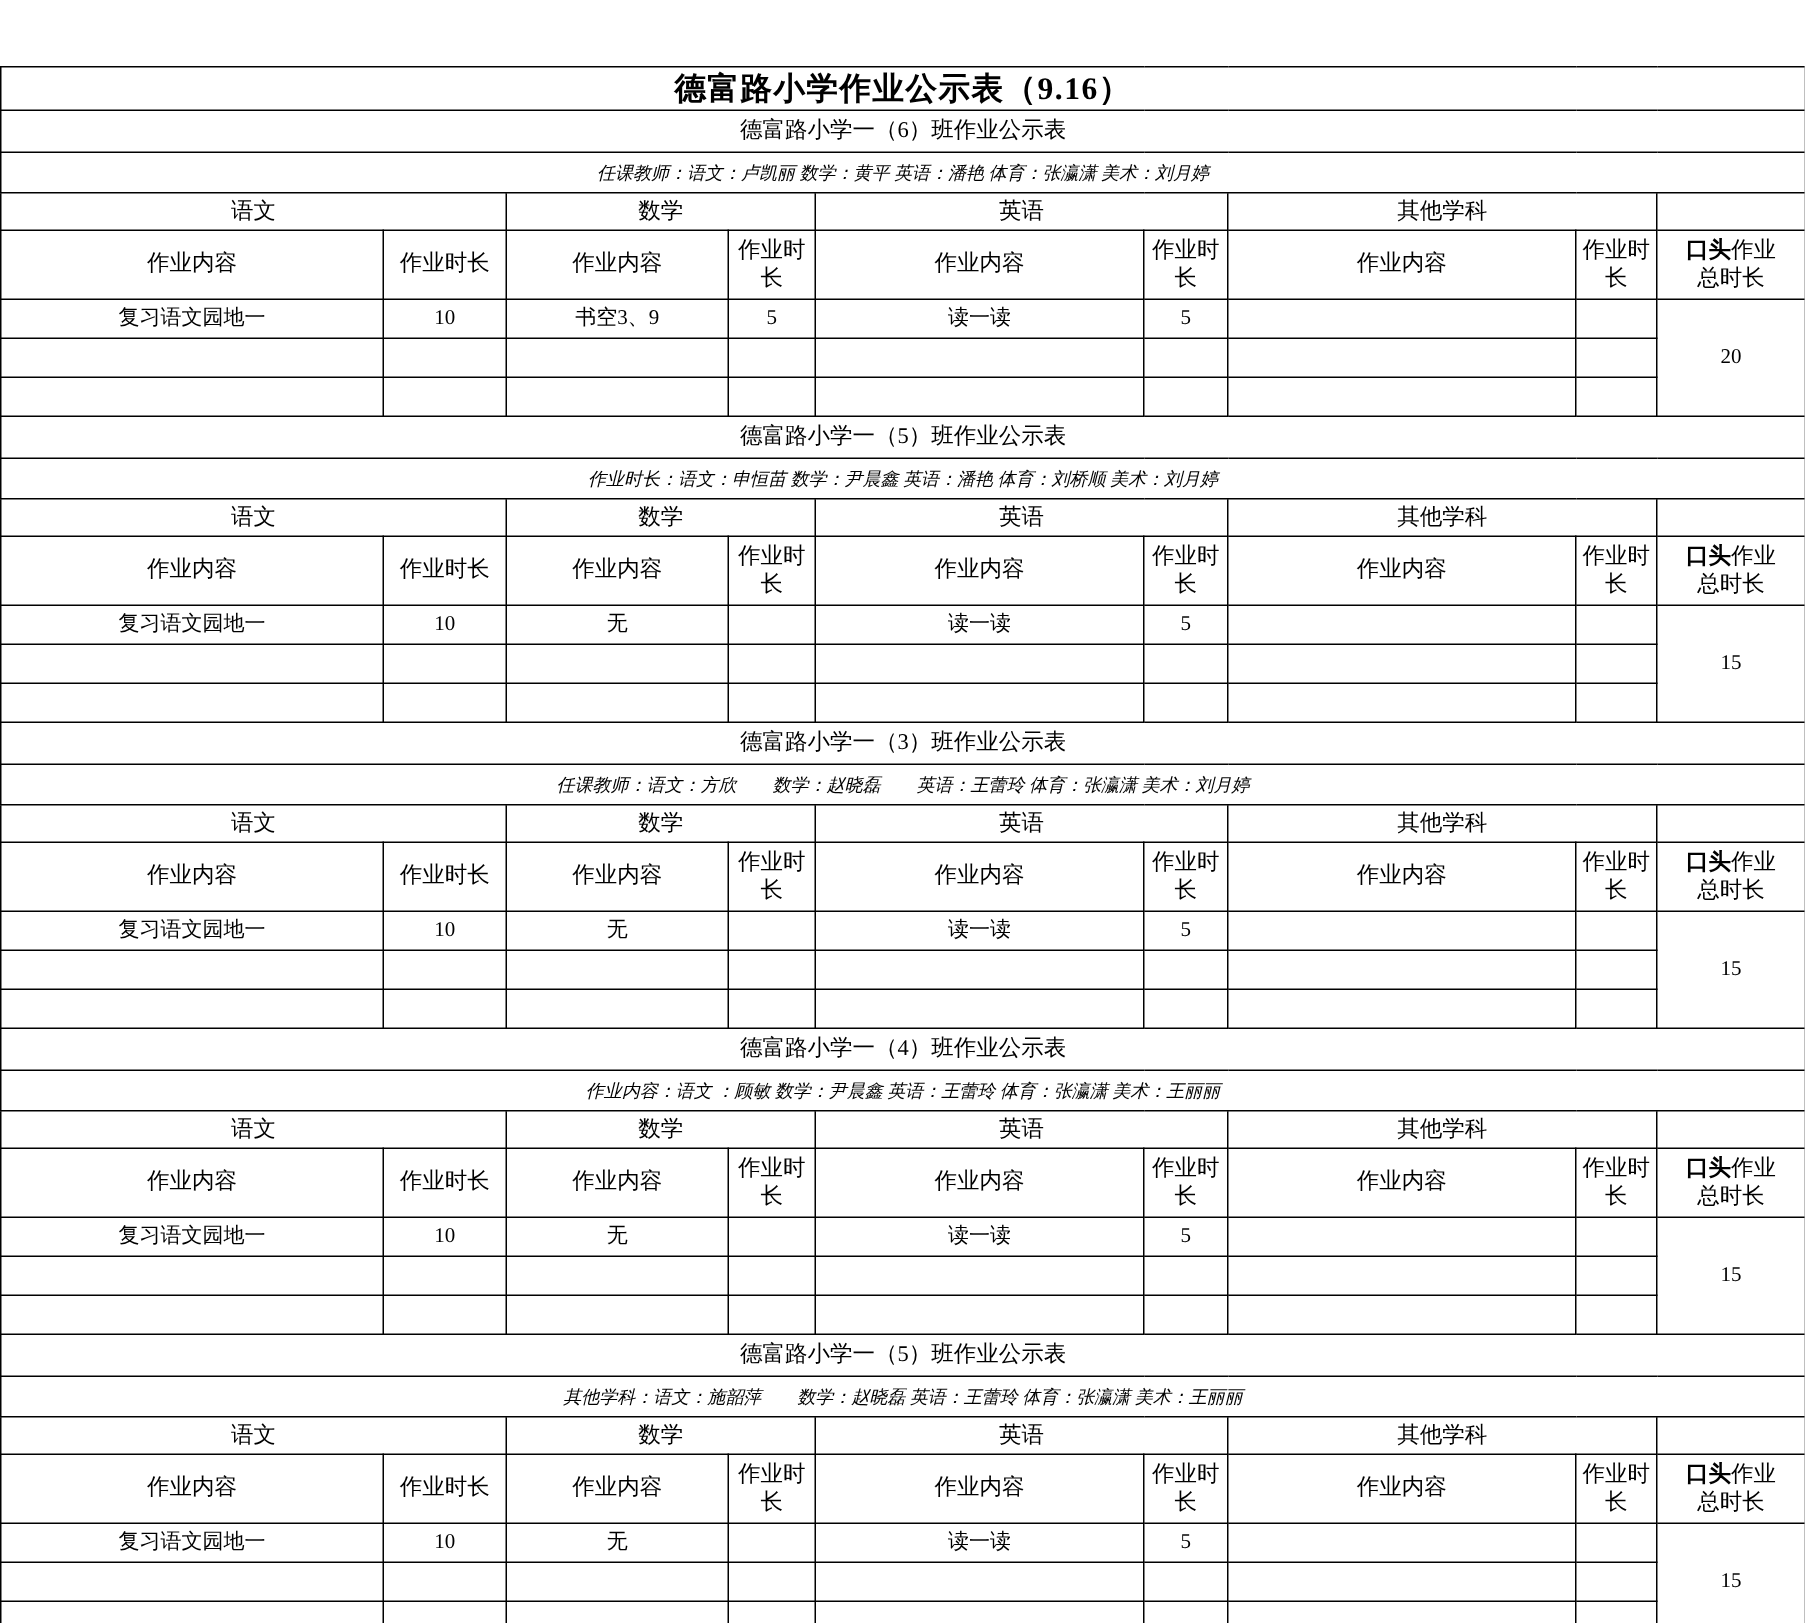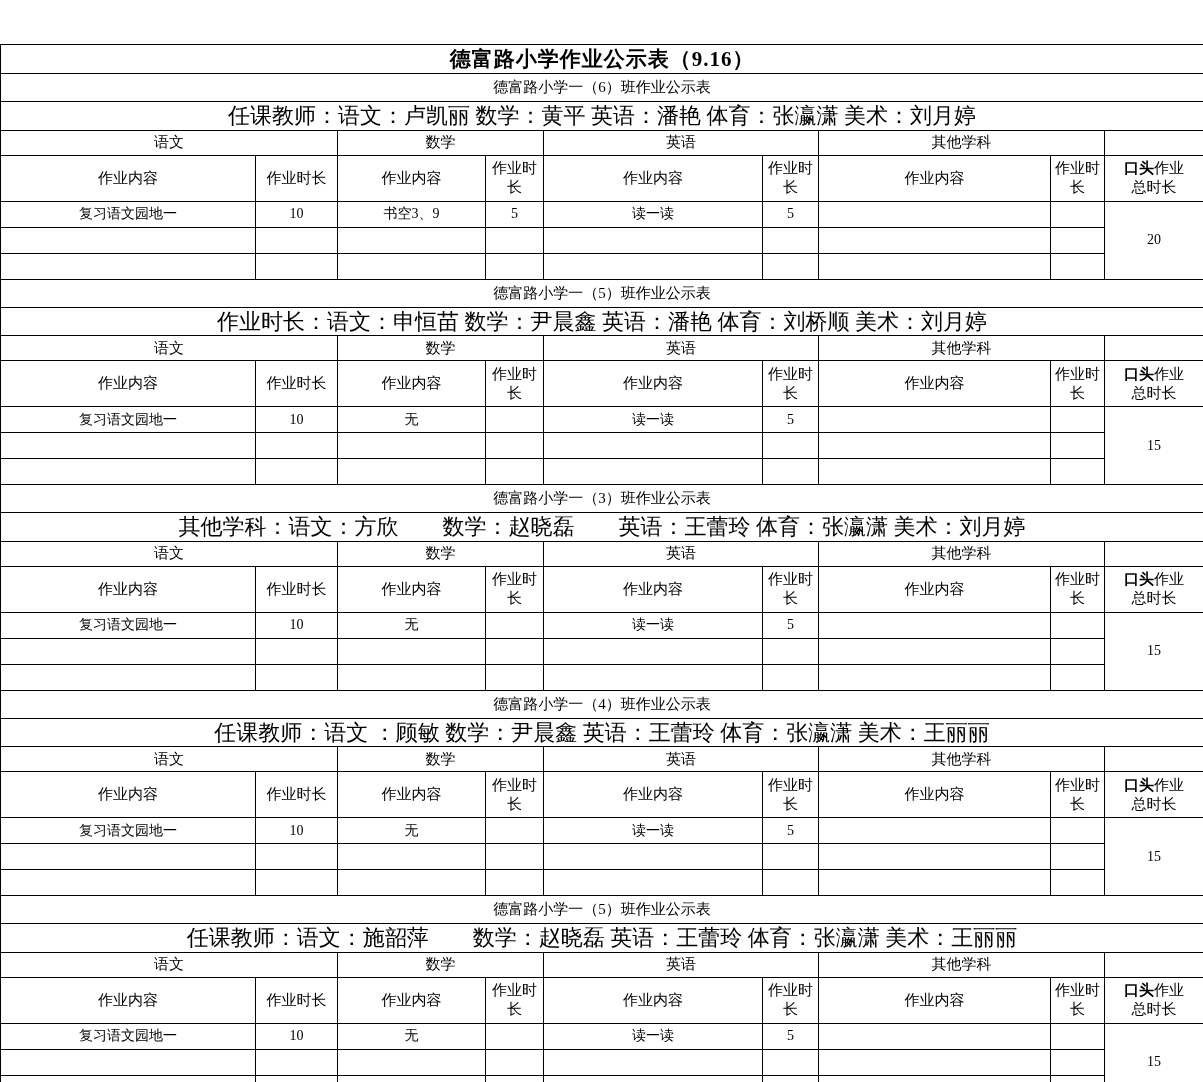--- a/index.html
+++ b/index.html
@@ -24,21 +24,21 @@
     overflow: hidden;
     line-height: 1.25;
   }
   tr.main-title td {
     height: 29px;
     font-size: 21px;
     font-weight: bold;
     letter-spacing: 1px;
   }
   tr.sec-title td  { height: 28px; font-size: 15px; }
-  tr.teachers td   { height: 27px; font-size: 22px; }
+  tr.teachers td   { height: 27px; font-size: 12px; font-style: italic; }
   tr.subjects td   { height: 25px; font-size: 15px; }
   tr.cols td       { height: 46px; font-size: 15px; }
   tr.data-row td   { height: 26px; font-size: 14px; }
   td.oral-h b { font-weight: bold; }
   td.oral-v { font-size: 14px; }
 </style>
 </head>
 <body>
 
 <div class="page">
@@ -168,21 +168,21 @@
     <td></td>
     <td></td>
     <td></td>
     <td></td>
   </tr>
 
   <tr class="sec-title">
     <td colspan="9">德富路小学一（3）班作业公示表</td>
   </tr>
   <tr class="teachers">
-    <td colspan="9">其他学科：语文：方欣　　数学：赵晓磊　　英语：王蕾玲 体育：张瀛潇 美术：刘月婷</td>
+    <td colspan="9">任课教师：语文：方欣　　数学：赵晓磊　　英语：王蕾玲 体育：张瀛潇 美术：刘月婷</td>
   </tr>
   <tr class="subjects">
     <td colspan="2">语文</td>
     <td colspan="2">数学</td>
     <td colspan="2">英语</td>
     <td colspan="2">其他学科</td>
     <td></td>
   </tr>
   <tr class="cols">
     <td>作业内容</td>
@@ -224,21 +224,21 @@
     <td></td>
     <td></td>
     <td></td>
     <td></td>
   </tr>
 
   <tr class="sec-title">
     <td colspan="9">德富路小学一（4）班作业公示表</td>
   </tr>
   <tr class="teachers">
-    <td colspan="9">任课教师：语文 ：顾敏 数学：尹晨鑫 英语：王蕾玲 体育：张瀛潇 美术：王丽丽</td>
+    <td colspan="9">作业内容：语文 ：顾敏 数学：尹晨鑫 英语：王蕾玲 体育：张瀛潇 美术：王丽丽</td>
   </tr>
   <tr class="subjects">
     <td colspan="2">语文</td>
     <td colspan="2">数学</td>
     <td colspan="2">英语</td>
     <td colspan="2">其他学科</td>
     <td></td>
   </tr>
   <tr class="cols">
     <td>作业内容</td>
@@ -280,21 +280,21 @@
     <td></td>
     <td></td>
     <td></td>
     <td></td>
   </tr>
 
   <tr class="sec-title">
     <td colspan="9">德富路小学一（5）班作业公示表</td>
   </tr>
   <tr class="teachers">
-    <td colspan="9">任课教师：语文：施韶萍　　数学：赵晓磊 英语：王蕾玲 体育：张瀛潇 美术：王丽丽</td>
+    <td colspan="9">其他学科：语文：施韶萍　　数学：赵晓磊 英语：王蕾玲 体育：张瀛潇 美术：王丽丽</td>
   </tr>
   <tr class="subjects">
     <td colspan="2">语文</td>
     <td colspan="2">数学</td>
     <td colspan="2">英语</td>
     <td colspan="2">其他学科</td>
     <td></td>
   </tr>
   <tr class="cols">
     <td>作业内容</td>

